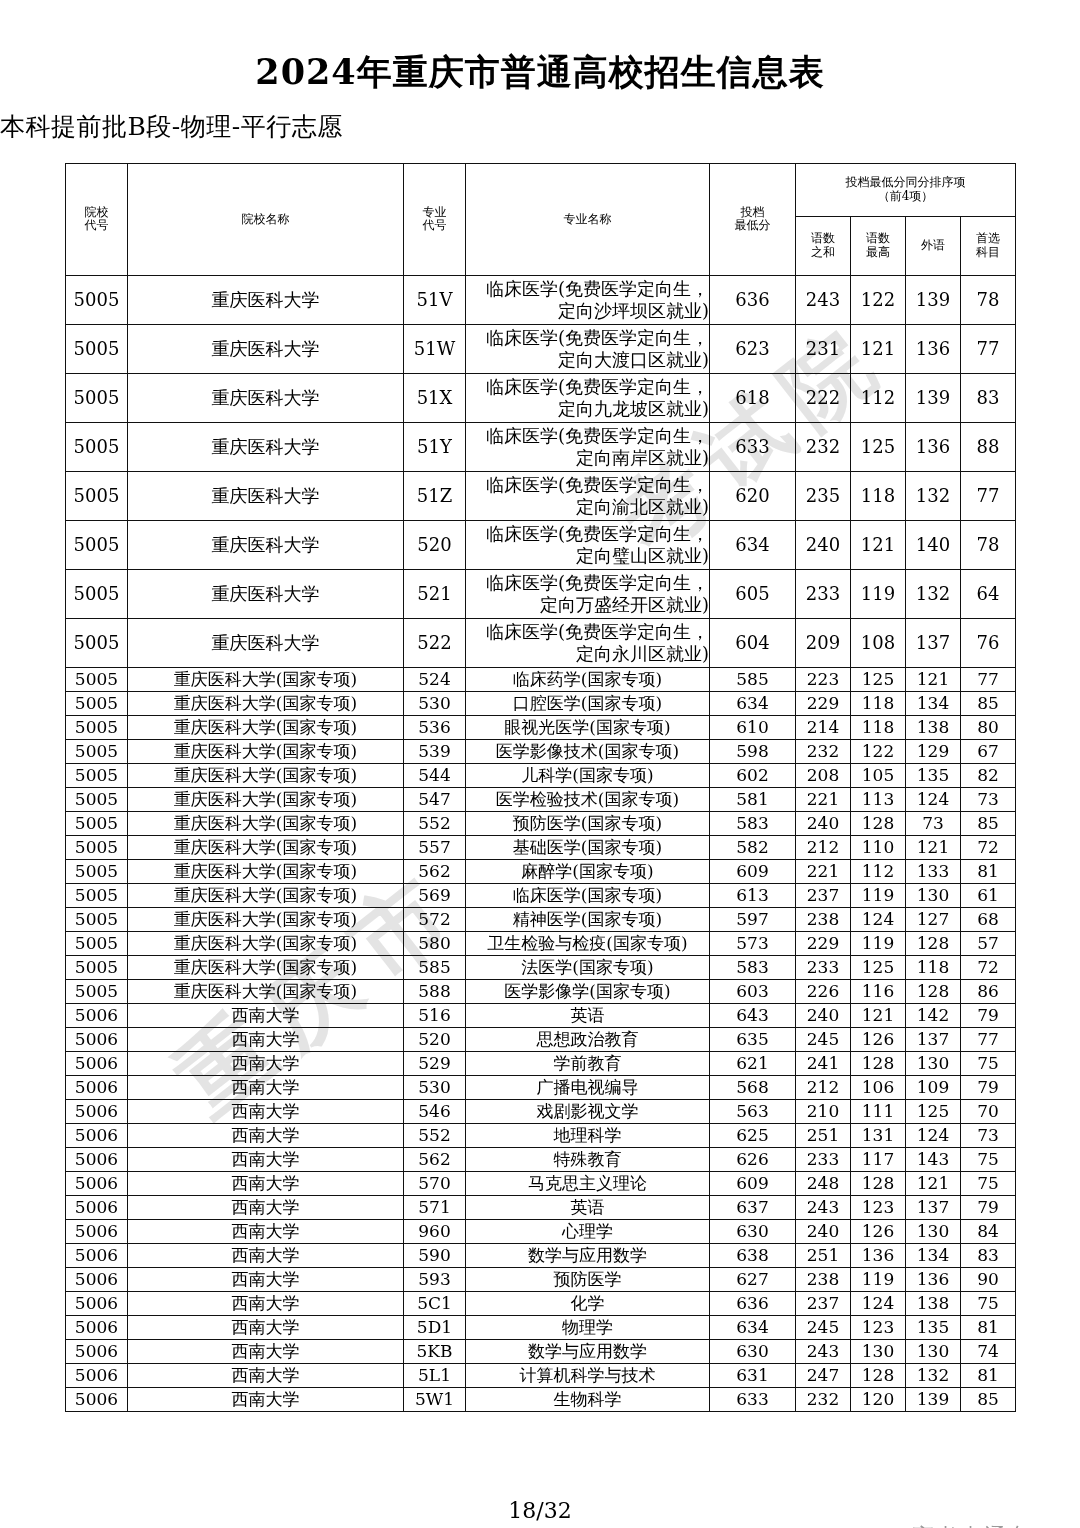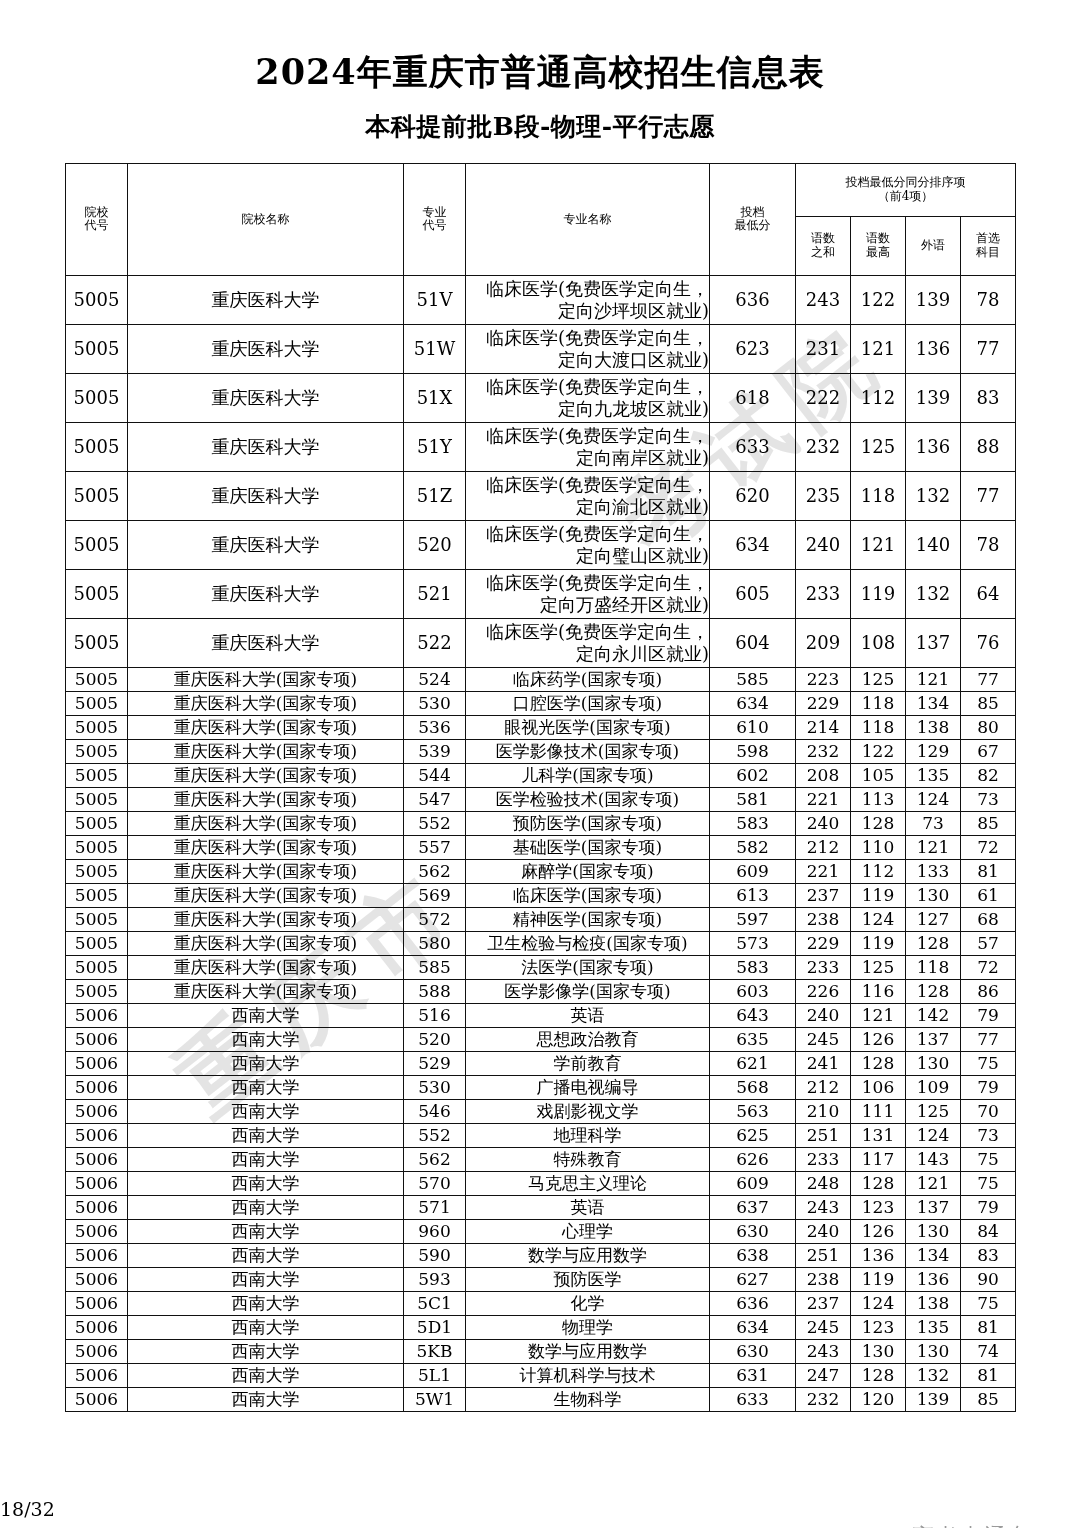--- a/index.html
+++ b/index.html
@@ -54,23 +54,22 @@
   }
   .title {
     text-align: center;
     font-size: 35px;
     font-weight: 700;
     letter-spacing: 1px;
     margin: 50px 0 8px 0;
     line-height: 1.25;
   }
   .subtitle {
-    text-align: center;
     font-size: 25px;
-    font-weight: 700;
+    font-weight: 400;
     letter-spacing: .5px;
     margin: 16px 0 20px 0;
   }
 
   
   .table-wrap {
     width: 950px;
     margin: 0 auto;
     position: relative;
     z-index: 2;
@@ -127,22 +126,22 @@
     text-align: right;
     line-height: 1.22;
     padding-left: 1px;
   }
 
   
   .page-no {
     position: absolute;
     left: 0; right: 0;
     top: 1448px;
-    text-align: left;
-    font-size: 19px;
+    text-align: center;
+    font-size: 22px;
     z-index: 2;
   }
   .brand {
     position: absolute;
     right: 48px;
     top: 1472px;
     font-size: 22px;
     color: #9a9a9a;
     font-family: "DejaVu Sans", "Liberation Sans", sans-serif;
     letter-spacing: 2px;

